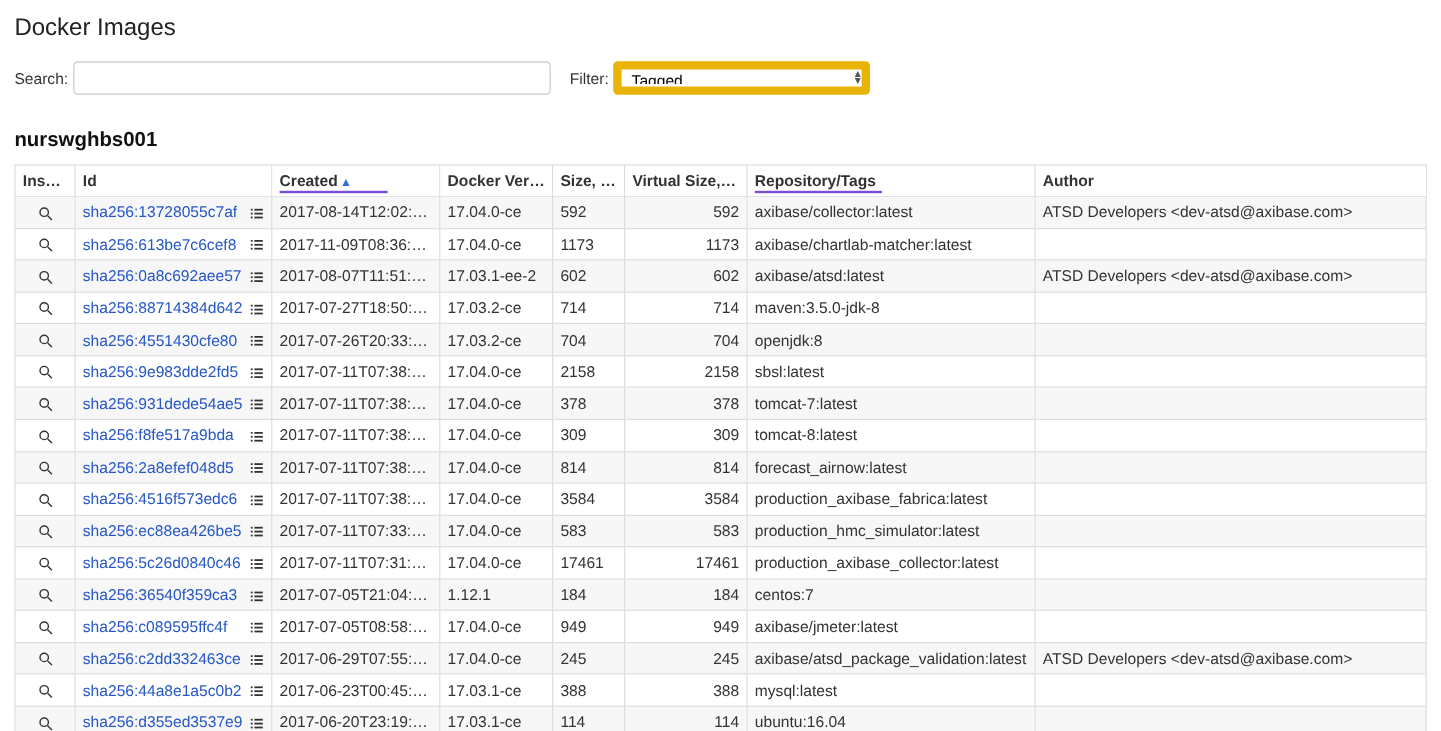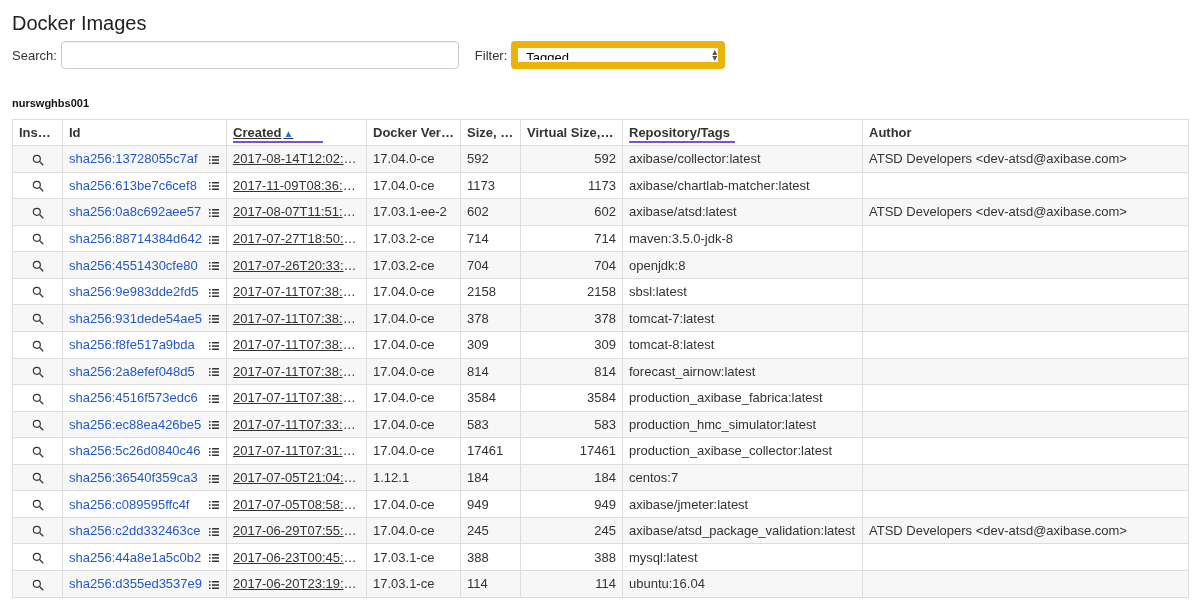--- a/index.html
+++ b/index.html
@@ -6,21 +6,21 @@
   body {
     font-family: -apple-system, BlinkMacSystemFont, "Helvetica Neue", Arial, sans-serif;
     font-size: 13px;
     color: #333;
     padding: 12px;
     background: #fff;
   }
   h1.page-title {
     font-size: 20px;
     font-weight: 500;
-    margin-bottom: 6px;
+    margin-bottom: 16px;
     color: #222;
   }
   .search-filter-row {
     display: flex;
     align-items: center;
     gap: 0;
     margin-bottom: 28px;
   }
   .search-filter-row label {
     font-size: 13px;
@@ -63,21 +63,21 @@
     transform: translateY(-50%);
     pointer-events: none;
     font-size: 10px;
     line-height: 6px;
     color: #555;
     display: flex;
     flex-direction: column;
     gap: 0;
   }
   h2.host-title {
-    font-size: 11px;
+    font-size: 17px;
     font-weight: 700;
     margin-bottom: 10px;
     color: #111;
   }
   table {
     border-collapse: collapse;
     width: 100%;
     table-layout: fixed;
   }
   th, td {
@@ -107,21 +107,21 @@
     bottom: 2px;
     height: 2px;
     background: #7b4fd6;
   }
   th.col-created .underline { width: 90px; }
   th.col-tags .underline { width: 106px; }
   tbody tr:nth-child(odd) { background: #f7f7f7; }
   tbody tr:nth-child(even) { background: #fff; }
   td.col-inspect, th.col-inspect { width: 50px; text-align: center; }
   td.col-id, th.col-id { width: 164px; }
-  td.col-created, th.col-created { width: 140px; text-decoration: underline; }
+  td.col-created, th.col-created { width: 140px; }
   td.col-docker, th.col-docker { width: 94px; }
   td.col-size, th.col-size { width: 60px; }
   td.col-vsize, th.col-vsize { width: 102px; text-align: right; }
   td.col-tags, th.col-tags { width: 240px; }
   td.col-author, th.col-author { width: auto; }
 
   .id-link {
     color: #2557c5;
     text-decoration: none;
   }

